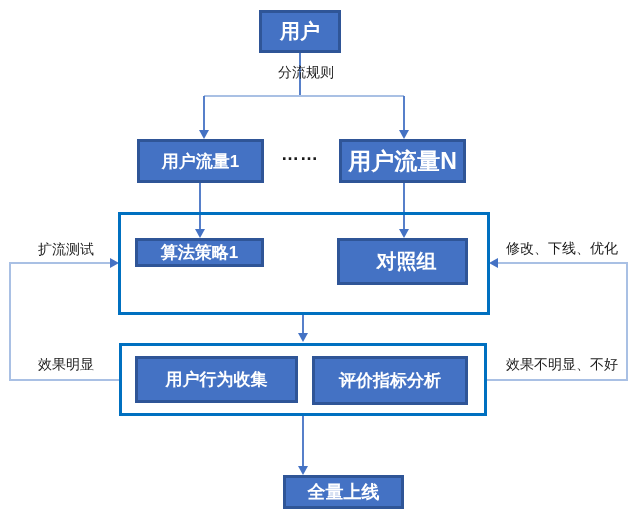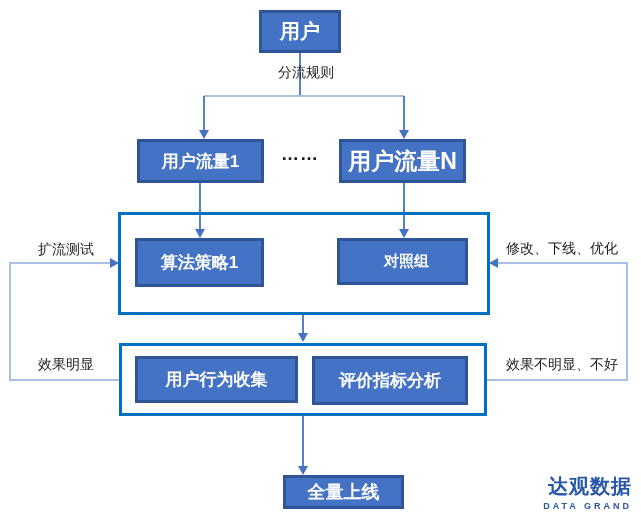--- a/index.html
+++ b/index.html
@@ -103,41 +103,37 @@
   <div class="node" style="left:259px;top:10px;width:82px;height:43px;font-size:20px;">用户</div>
 
   <div class="node" style="left:137px;top:139px;width:127px;height:44px;font-size:17px;">用户流量1</div>
 
   <div class="dots" style="left:300px;top:144px;">……</div>
 
   <div class="node" style="left:339px;top:139px;width:127px;height:44px;font-size:23px;">用户流量N</div>
 
   <div class="container-box" style="left:118px;top:212px;width:372px;height:103px;"></div>
 
-  <div class="node" style="left:135px;top:238px;width:129px;height:49px;font-size:17px;">算法策略1</div>
+  <div class="node" style="left:135px;top:238px;width:129px;height:29px;font-size:17px;">算法策略1</div>
 
-  <div class="node" style="left:337px;top:238px;width:131px;height:47px;font-size:15px;padding-left:8px;">对照组</div>
+  <div class="node" style="left:337px;top:238px;width:131px;height:47px;font-size:20px;padding-left:8px;">对照组</div>
 
   <div class="container-box" style="left:119px;top:343px;width:368px;height:73px;"></div>
 
   <div class="node" style="left:135px;top:356px;width:163px;height:47px;font-size:17px;">用户行为收集</div>
 
   <div class="node" style="left:312px;top:356px;width:156px;height:49px;font-size:17px;">评价指标分析</div>
 
   <div class="node" style="left:243px;top:475px;width:121px;height:34px;font-size:18px;margin-left:40px;">全量上线</div>
 
   <div class="lbl" style="left:306px;top:64px;">分流规则</div>
 
   <div class="lbl" style="left:66px;top:241px;">扩流测试</div>
 
   <div class="lbl" style="left:562px;top:240px;">修改、下线、优化</div>
 
   <div class="lbl" style="left:66px;top:356px;">效果明显</div>
 
   <div class="lbl" style="left:562px;top:356px;">效果不明显、不好</div>
 
 
-  <div class="logo">
-    <div class="logo-cn">达观数据</div>
-    <div class="logo-en">DATA GRAND</div>
-  </div>
 
 </div>
 
 </body></html>

